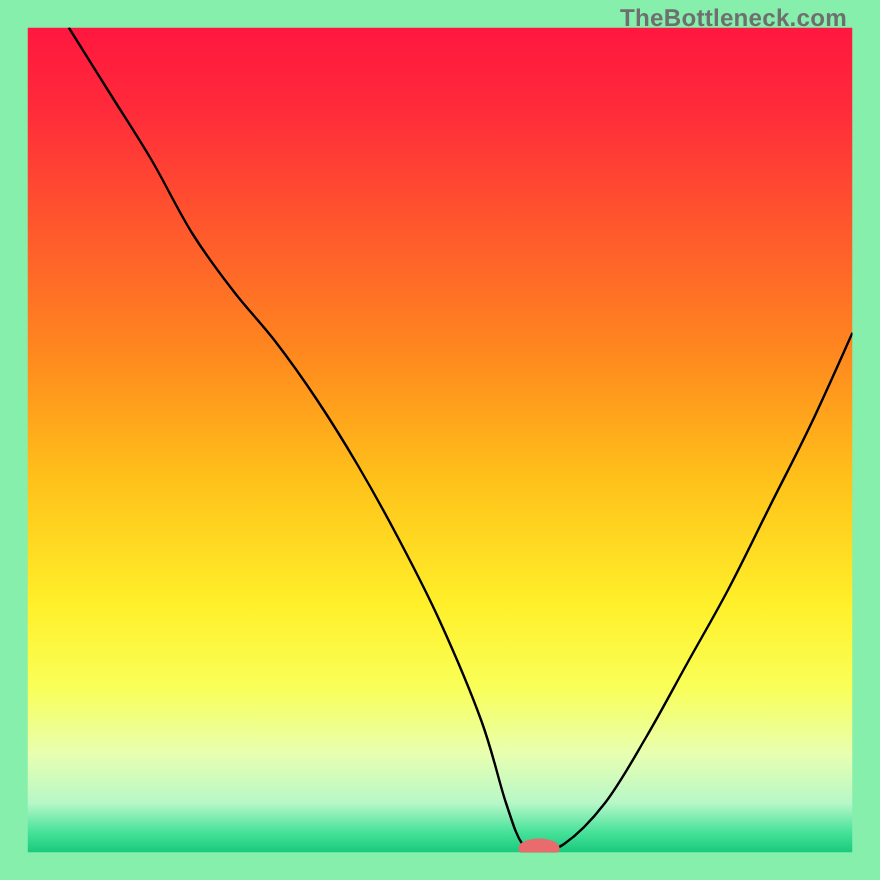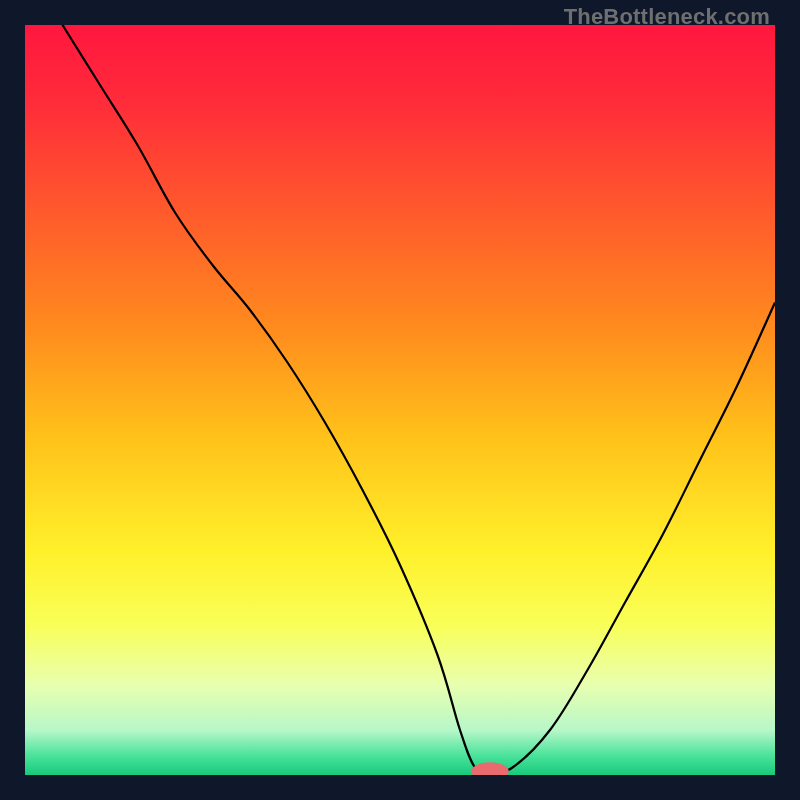--- a/index.html
+++ b/index.html
@@ -1,16 +1,16 @@
 <!DOCTYPE html>
 <html><head>
 <meta charset="utf-8">
 <style>
 html,body{margin:0;padding:0;width:800px;height:800px;overflow:hidden;font-family:Arial,Helvetica,sans-serif}
-.stage{position:relative;width:800px;height:800px;background:#0f172a}
+.stage{position:relative;width:800px;height:800px;background:#86efac}
 .plot{position:absolute;left:25px;top:25px;width:750px;height:750px}
 .watermark{position:absolute;top:4px;right:30px;color:#6f6f6f;font-size:22px;font-weight:600;letter-spacing:.2px}
 svg{display:block}
 .marker{fill:#ea6b6d}
 .curve{fill:none;stroke:#000;stroke-width:2.2}
 </style>
 </head>
 <body>
 
 <div class="stage">

